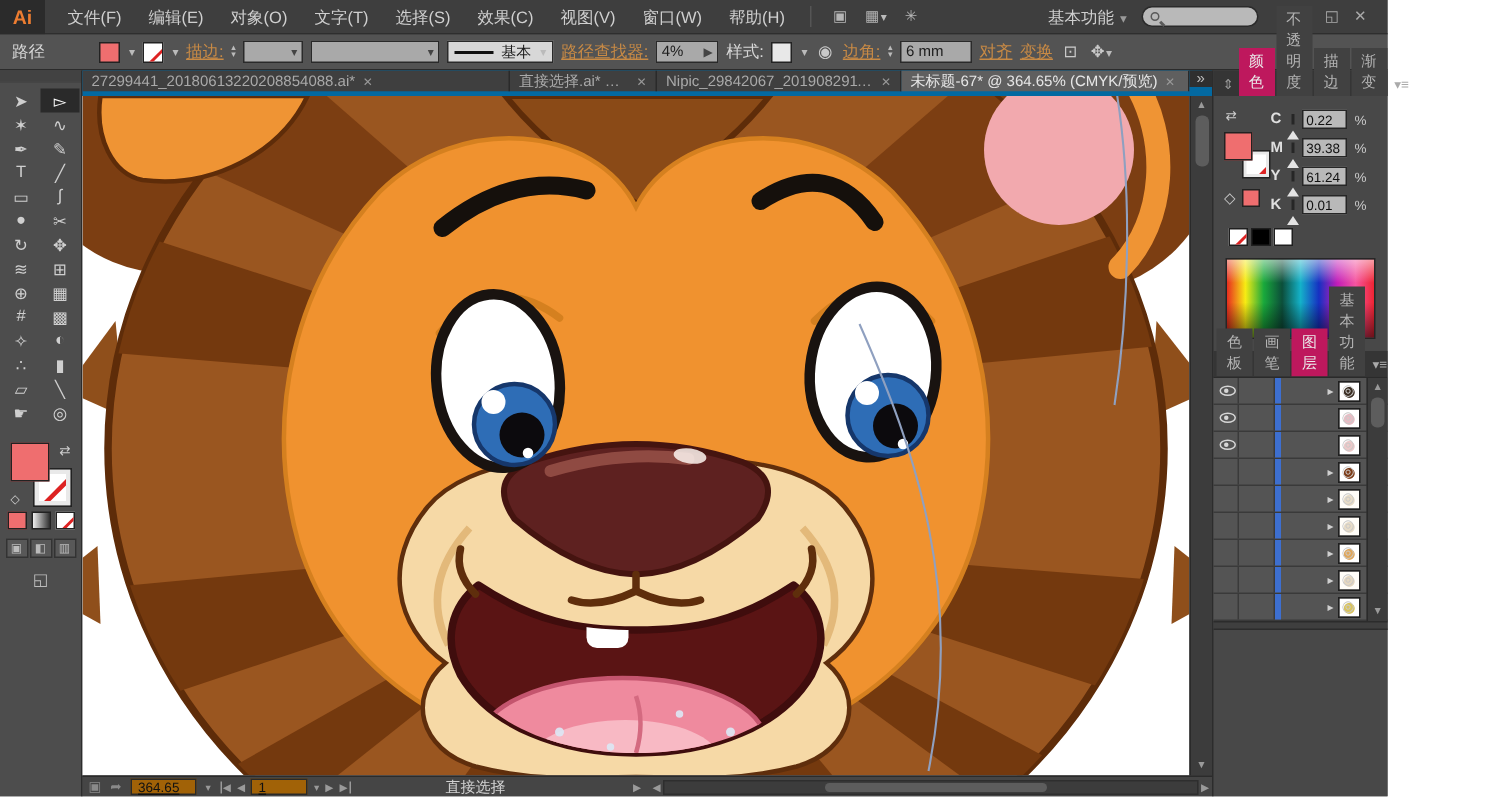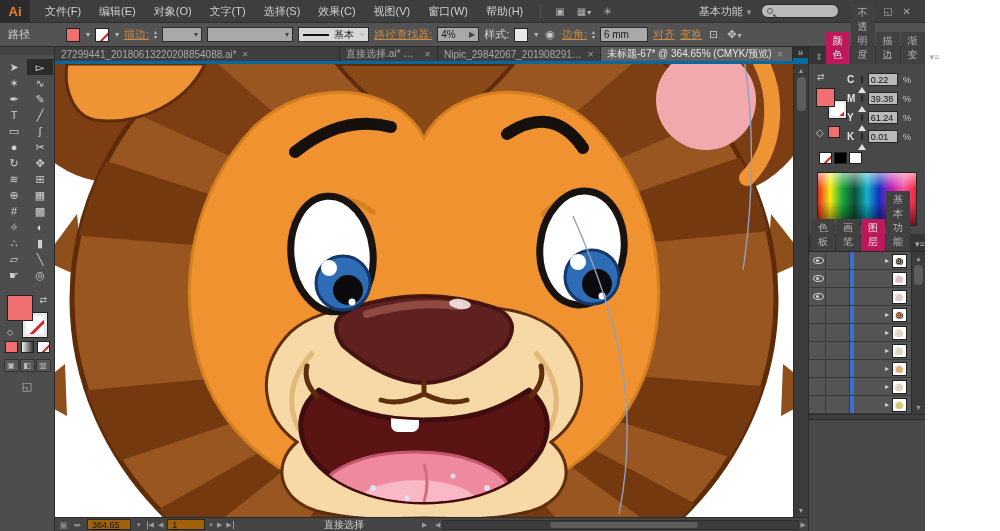--- a/index.html
+++ b/index.html
@@ -99,21 +99,21 @@
   .statusbar { position:absolute; left:0; right:0; bottom:0; height:14px; background:#454545;
                border-top:1px solid #2b2b2b; display:flex; align-items:center; gap:6px;
                padding:0 4px; font-size:10px; color:#b9b9b9; }
   .sb-icon { font-size:9px; color:#8a8a8a; }
   .sb-box { background:#a16207; color:#111; height:11px; display:flex; align-items:flex-start;
             padding:0 4px; font-size:9px; border:1px solid #2a2a2a;text-decoration:underline; }
   .sb-caret { font-size:7px; color:#999; }
   .sb-nav { display:flex; align-items:center; gap:4px; font-size:7px; color:#9a9a9a; }
   .sb-nav .bar-l { border-left:1px solid #9a9a9a; padding-left:1px; }
   .sb-nav .bar-r { border-right:1px solid #9a9a9a; padding-right:1px; }
-  .sb-tool { position:absolute; left:269px; color:#d2d2d2; }
+  .sb-tool { position:absolute; left:242px; color:#d2d2d2; }
   .sb-next { position:absolute; left:367px; font-size:7px; color:#9a9a9a; }
   .hscroll { position:absolute; left:380px; right:2px; top:1px; bottom:1px; display:flex; align-items:center; gap:2px; }
   .hs-track { flex:1; height:10px; background:#3c3c3c; border:1px solid #2e2e2e; position:relative; }
   .hs-thumb { position:absolute; left:30%; width:42%; top:1px; bottom:1px; background:#5d5d5d; border-radius:3px; }
 
   
   .dock { position:absolute; top:47px; left:808px; right:0; bottom:0; background:#484848;
           border-left:1px solid #2c2c2c; font-size:10px; }
   .ptabs { display:flex; align-items:flex-end; height:17px; background:#353535; padding-left:2px; gap:1px; }
   .ptab { padding:2px 7px; background:#414141; color:#b5b5b5; }

